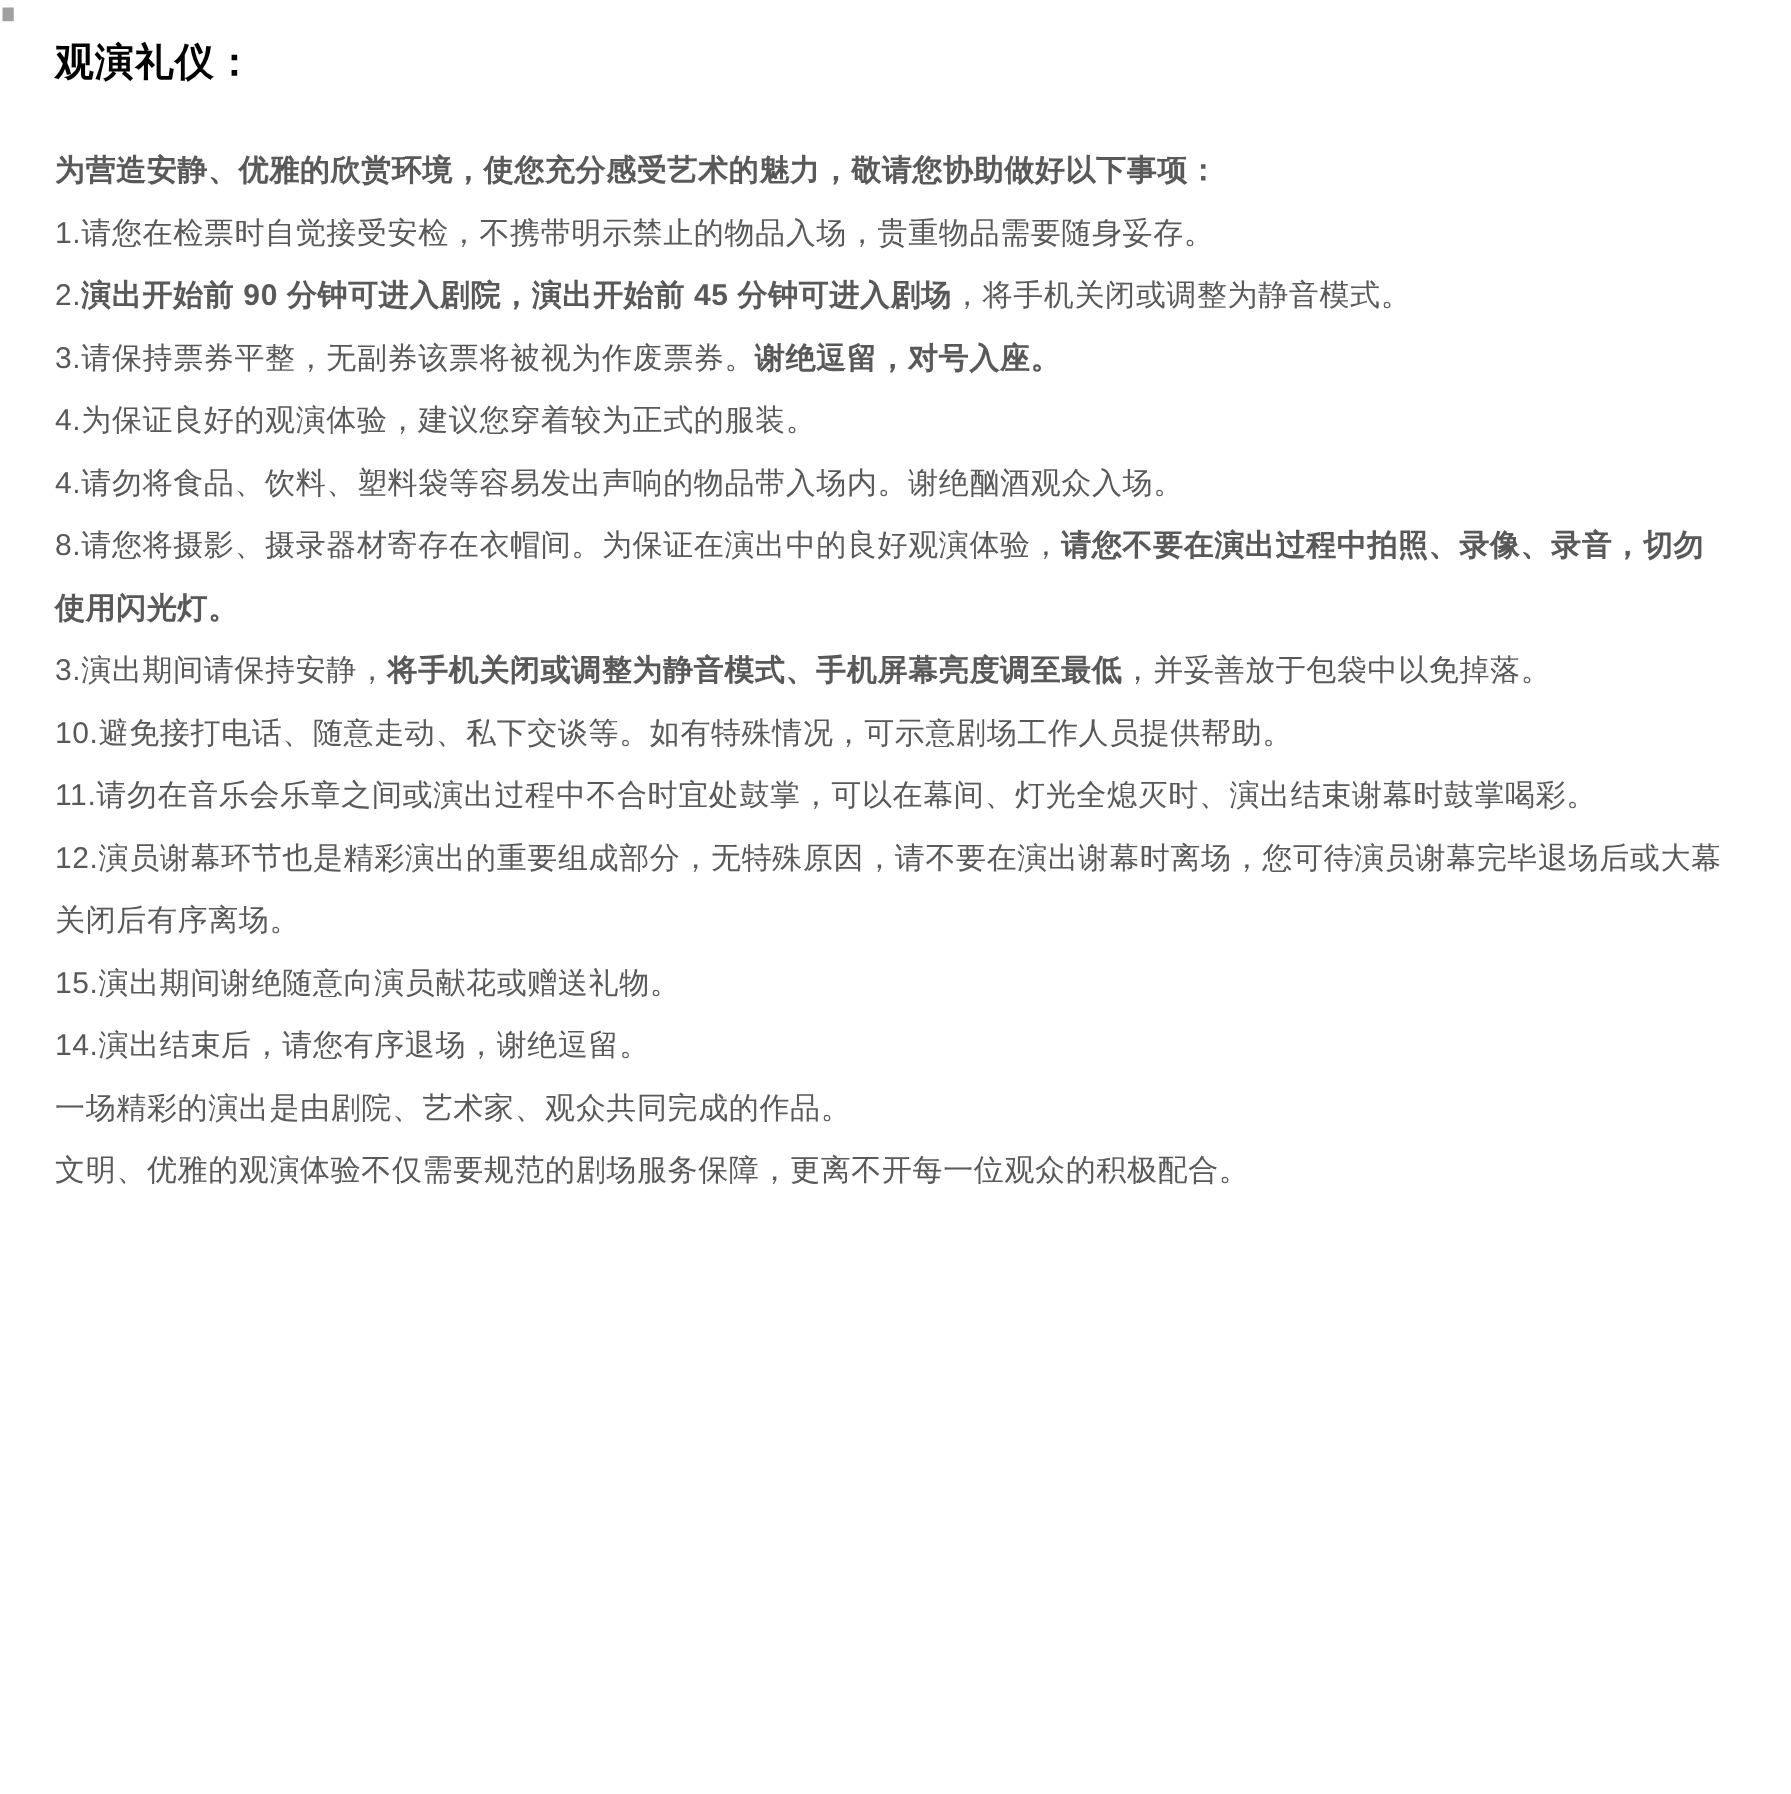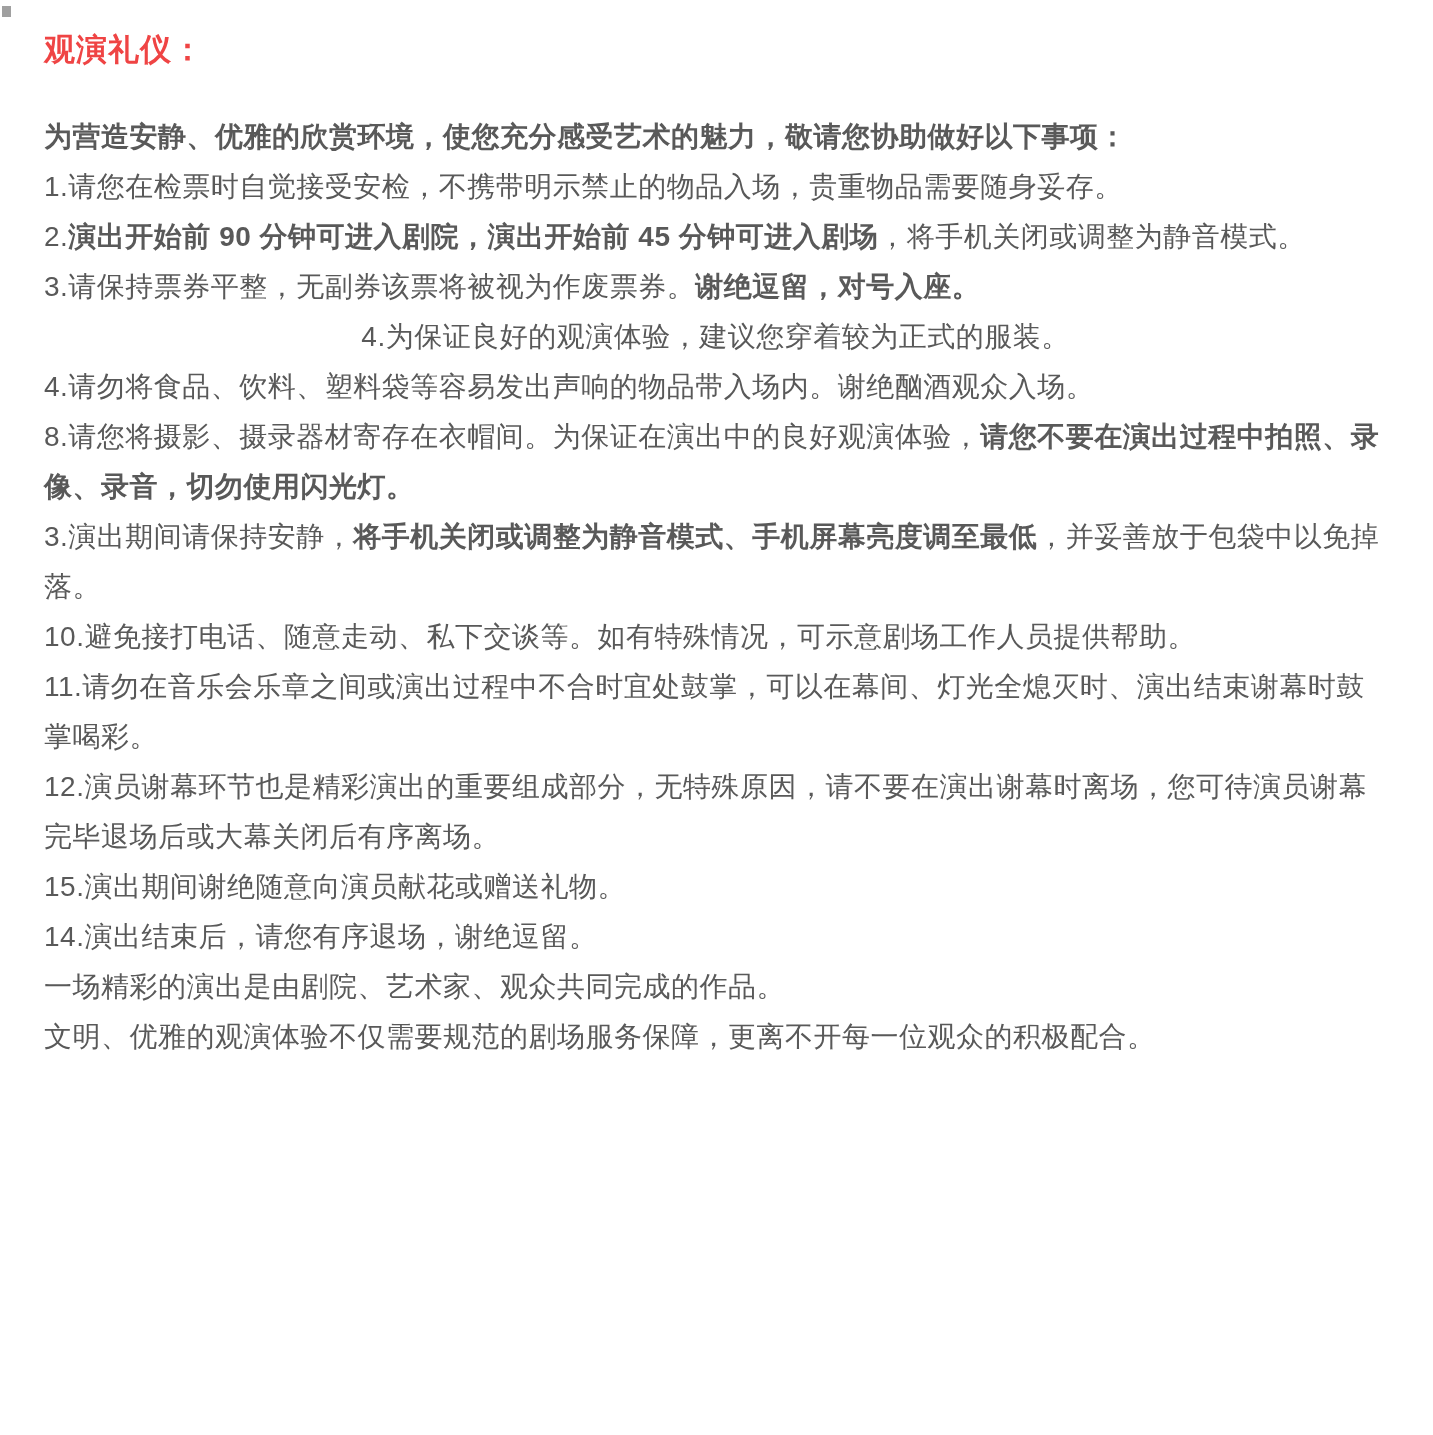--- a/index.html
+++ b/index.html
@@ -20,43 +20,43 @@
     left: 2px;
     top: 6px;
     width: 9px;
     height: 11px;
     background: #a0a0a0;
   }
   .doc {
     padding: 14px 46px 0 44px;
   }
   .doc-title {
-    color: #ef4444;
+    color: #000000;
     font-size: 31px;
     font-weight: 700;
     line-height: 44px;
     margin: 14px 0 0 0;
     letter-spacing: 1px;
   }
   p.line {
     margin: 0;
-    font-size: 28px;
+    font-size: 24px;
     line-height: 50px;
     font-weight: 400;
     letter-spacing: 0.5px;
     word-break: break-all;
   }
   p.intro {
     margin-top: 40px;
     font-weight: 700;
   }
   .bold { font-weight: 700; }
   .m4  { margin-top: 4px;  }
   .m14 { margin-top: 14px; }
-  .m20 { margin-top: 20px; text-align: center; }
+  .m20 { margin-top: 20px; }
   .m22 { margin-top: 22px; }
   .m50 { margin-top: 50px; }
   .lh65 { line-height: 65px; }
 </style>
 </head>
 <body>
 
 <div class="corner-marker"></div>
 
 <div class="doc">

